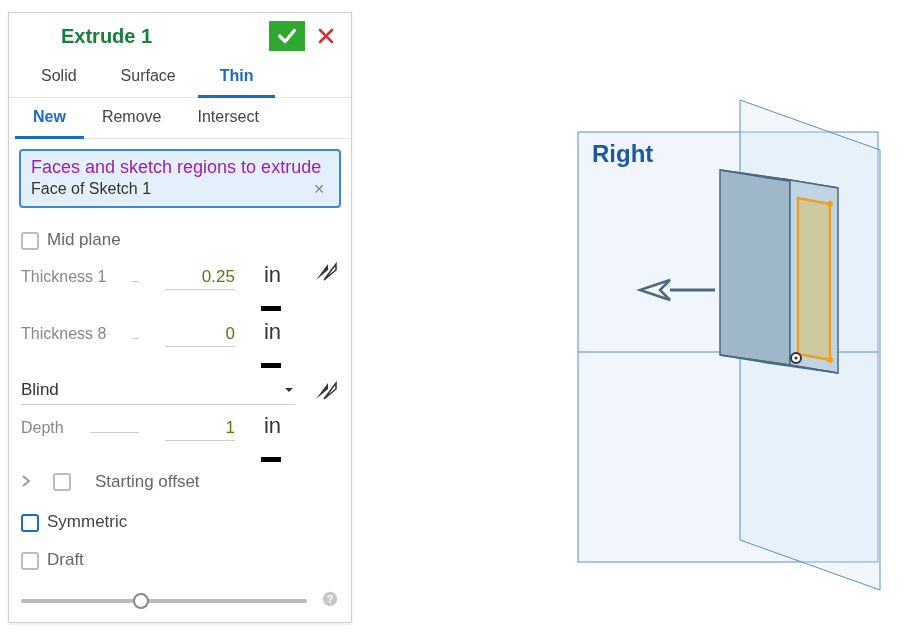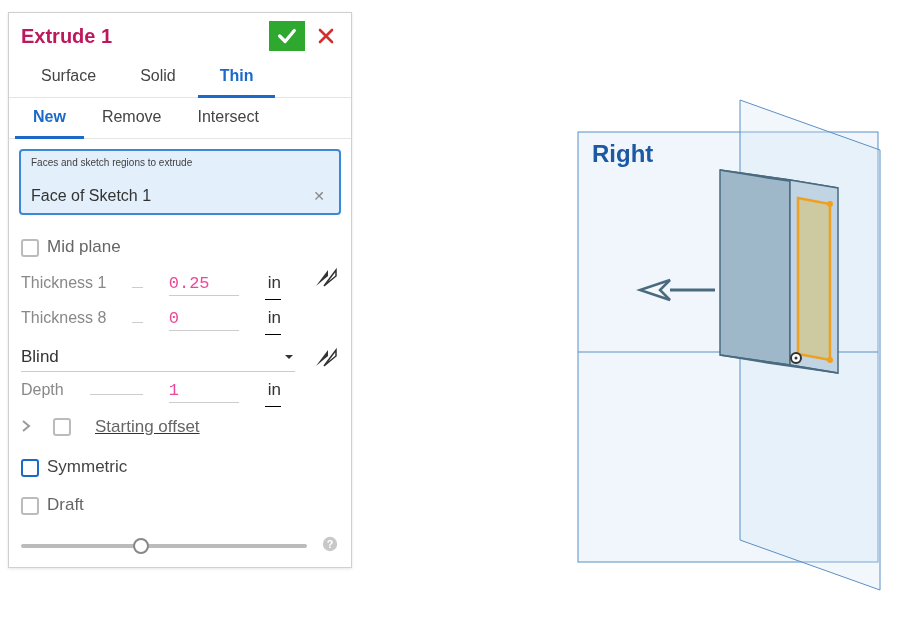--- a/index.html
+++ b/index.html
@@ -22,21 +22,22 @@
   }
   .panel-header {
     display: flex;
     align-items: center;
     justify-content: space-between;
     padding: 8px 12px 6px 12px;
   }
   .panel-title {
     font-size: 20px;
     font-weight: 600;
-    color: #be185d;
+    color: #15803d;
+    margin-left: 40px;
   }
   .header-actions { display:flex; gap:8px; align-items:center; }
   .btn-confirm {
     width: 36px; height: 30px;
     background: #2fa82f;
     display:flex; align-items:center; justify-content:center;
     cursor:pointer;
   }
   .btn-cancel {
     width: 26px; height: 30px;
@@ -74,23 +75,23 @@
     margin-bottom:-1px;
   }
   .selection-box {
     margin: 10px 10px;
     border: 2px solid #3d88d6;
     border-radius: 4px;
     background: #e3f0fc;
     padding: 6px 10px 8px 10px;
     position:relative;
   }
-  .sel-hint { font-size: 10px; color: #404040; }
+  .sel-hint { font-size: 18px; color: #a21caf; }
   .sel-value {
-    margin-top: 19px;
+    margin-top: 2px;
     font-size: 16px;
     color: #333;
     display:flex; justify-content:space-between; align-items:center;
   }
   .sel-clear { color:#888; cursor:pointer; font-size:14px; padding:0 4px;}
   .field-row {
     display:flex;
     align-items:flex-end;
     padding: 6px 12px;
     min-height: 38px;
@@ -109,47 +110,46 @@
   .field-label { font-size: 17px; color: #666; }
   .value-row {
     display:flex;
     align-items:baseline;
     padding: 4px 12px 2px 12px;
     gap: 26px;
   }
   .value-label { font-size:16px; color:#888; flex:0 0 auto; }
   .value-spacer { flex:1; border-bottom:1px solid #ccc; }
   .value-input {
-    font-size:17px; color:#ec4899; 
+    font-size:17px; color:#4d7c0f; text-align:right;
     border:none; border-bottom:1px solid #ccc;
     width: 70px; padding:2px 0;
     background:transparent;
     outline:none;
-    font-family:Liberation Mono, monospace;
-  }
-  .value-unit { font-size:17px; color:#333; border-bottom:1px solid #000000; padding:2px 0 6px 3px;}
+  }
+  .value-unit { font-size:22px; color:#333; border-bottom:5px solid #000000; padding:2px 0 18px 3px;}
   .flip-icon {
     width:26px; height:22px; margin-left:6px;
     cursor:pointer; display:inline-flex; align-items:center; justify-content:center;
   }
   .select-row {
     display:flex; align-items:center;
     padding: 6px 12px 2px 12px;
     gap:12px;
     text-align:right;
   }
   .select-box {
     flex:1;
     font-size:17px; color:#333;
     border:none; border-bottom:1px solid #ccc;
     padding:4px 0;
     display:flex; justify-content:space-between; align-items:center;
     cursor:pointer;
   }
-  .expand-row { display:flex; align-items:center; padding:8px 12px; gap:16px;text-decoration:underline;}
+  .expand-row { display:flex; align-items:center; padding:8px 12px; gap:16px;}
   .chev { color:#999; font-size:14px; width:16px; cursor:pointer;}
   .footer {
     display:flex; align-items:center; justify-content:space-between;
     padding: 14px 12px 10px 12px;
   }
   .slider-track {
     flex:1; height:4px; background:#bbb; border-radius:2px; position:relative; margin-right:14px;
     cursor:pointer;
   }
   .slider-thumb {
@@ -178,22 +178,22 @@
       </div>
       <div class="btn-cancel">
         <svg width="18" height="18" viewBox="0 0 24 24">
             <path d="M4 4 L20 20 M20 4 L4 20" stroke="#d32f2f" stroke-width="3.5" stroke-linecap="round"></path>
           </svg>
       </div>
     </div>
   </div>
 
   <div class="tabs-row1">
+    <div class="tab1">Solid</div>
     <div class="tab1">Surface</div>
-    <div class="tab1">Solid</div>
     <div class="tab1 active">Thin</div>
   </div>
 
   <div class="tabs-row2">
     <div class="tab2 active">New</div>
     <div class="tab2">Remove</div>
     <div class="tab2">Intersect</div>
   </div>
 
   <div class="selection-box">

